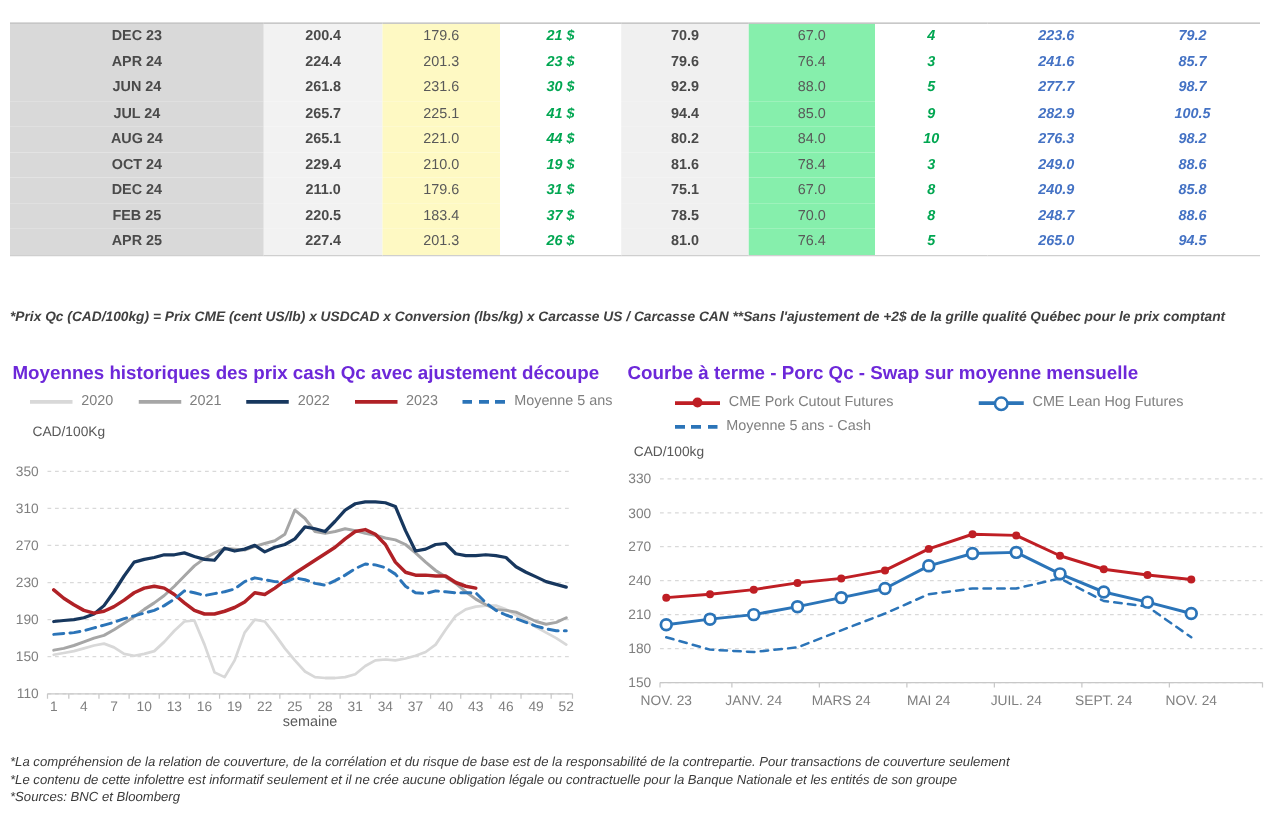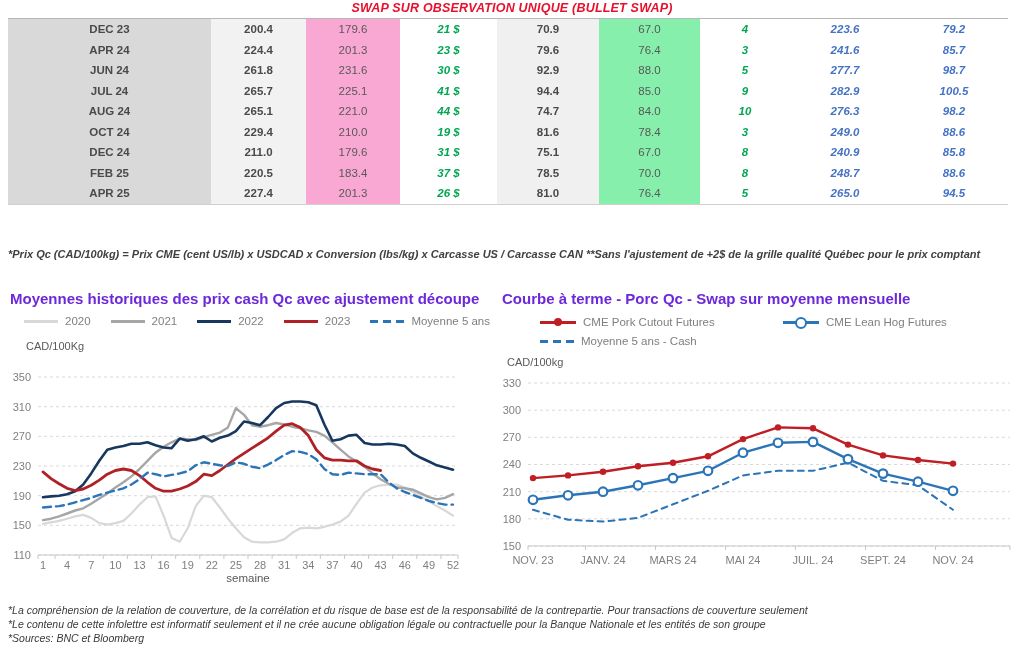--- a/index.html
+++ b/index.html
@@ -5,21 +5,21 @@
   html,body{margin:0;padding:0;background:#fff;}
   .page{position:relative;width:1024px;height:652px;background:#fff;overflow:hidden;
         font-family:"Liberation Sans","DejaVu Sans",sans-serif;}
   .doc-title{position:absolute;top:1px;left:0;width:100%;text-align:center;
              font-size:12.5px;font-weight:bold;font-style:italic;color:#e8112d;letter-spacing:.2px;}
   table.swap{position:absolute;left:8px;top:18px;width:1000px;border-collapse:collapse;table-layout:fixed;
              border-top:1px solid #b7b7b7;border-bottom:1px solid #cfcfcf;font-size:11.5px;}
   table.swap td{height:20.5px;padding:0;text-align:center;vertical-align:middle;white-space:nowrap;}
   td.c-month{background:#d9d9d9;font-weight:bold;color:#4a4a4a;}
   td.c-strongA{background:#f2f2f2;font-weight:bold;color:#4a4a4a;}
-  td.c-plainA{background:#f9a8d4;color:#595959;}
+  td.c-plainA{background:#fef9c3;color:#595959;}
   td.c-strongB{background:#f0f0f0;font-weight:bold;color:#4a4a4a;}
   td.c-plainB{background:#86efac;color:#595959;}
   td.c-green{background:#fff;font-weight:bold;font-style:italic;color:#00a651;}
   td.c-neg{background:#fff;font-weight:bold;font-style:italic;color:#e8112d;}
   td.c-blue{background:#fff;font-weight:bold;font-style:italic;color:#4472c4;}
   .table-footnote{position:absolute;left:8px;top:247px;width:1006px;
                   font-size:11px;font-weight:bold;font-style:italic;color:#404040;line-height:14.5px;}
   .chart-title{position:absolute;font-size:15px;font-weight:bold;color:#6d28d9;}
   .axis-unit{position:absolute;font-size:11px;color:#595959;}
   .legend{position:absolute;display:flex;align-items:center;font-size:11.5px;color:#7f7f7f;justify-content:center;}
@@ -33,21 +33,20 @@
   .x-axis-name{position:absolute;font-size:11.5px;color:#7f7f7f;}
   .footer-note{position:absolute;left:8px;font-size:10.5px;font-style:italic;color:#3a3a3a;line-height:13.5px;}
   svg{position:absolute;overflow:visible;}
   svg text{font-family:"Liberation Sans","DejaVu Sans",sans-serif;}
 </style>
 </head>
 <body>
 
 <div class="page">
 
-  <div class="doc-title">SWAP SUR OBSERVATION UNIQUE (BULLET SWAP)</div>
 
   <table class="swap">
     <colgroup>
       <col style="width:203px">
         <col style="width:95px">
         <col style="width:94px">
         <col style="width:97px">
       <col style="width:102px">
         <col style="width:101px">
         <col style="width:90px">
@@ -97,21 +96,21 @@
           <td class="c-plainB">85.0</td>
           <td class="c-green">9</td>
           <td class="c-blue">282.9</td>
           <td class="c-blue">100.5</td>
         </tr>
         <tr>
           <td class="c-month">AUG 24</td>
           <td class="c-strongA">265.1</td>
           <td class="c-plainA">221.0</td>
           <td class="c-green">44 $</td>
-          <td class="c-strongB">74.7</td>
+          <td class="c-strongB">80.2</td>
           <td class="c-plainB">84.0</td>
           <td class="c-green">10</td>
           <td class="c-blue">276.3</td>
           <td class="c-blue">98.2</td>
         </tr>
         <tr>
           <td class="c-month">OCT 24</td>
           <td class="c-strongA">229.4</td>
           <td class="c-plainA">210.0</td>
           <td class="c-green">19 $</td>

